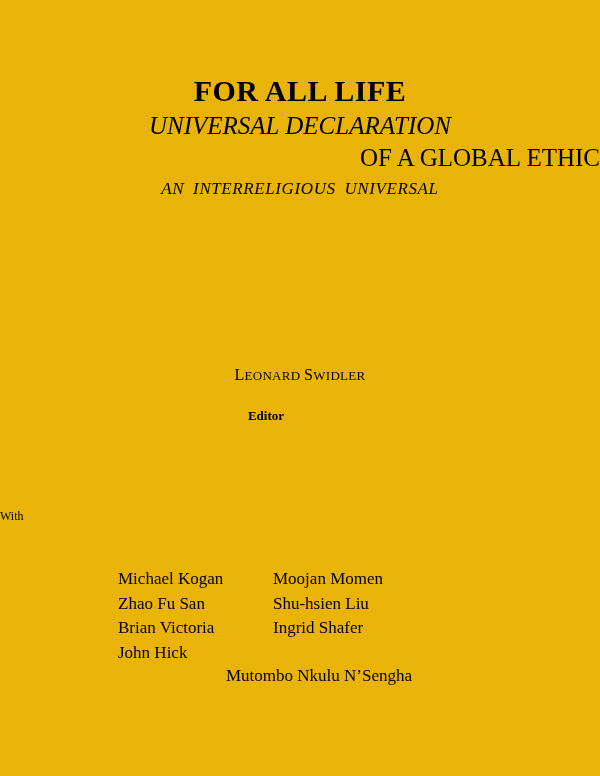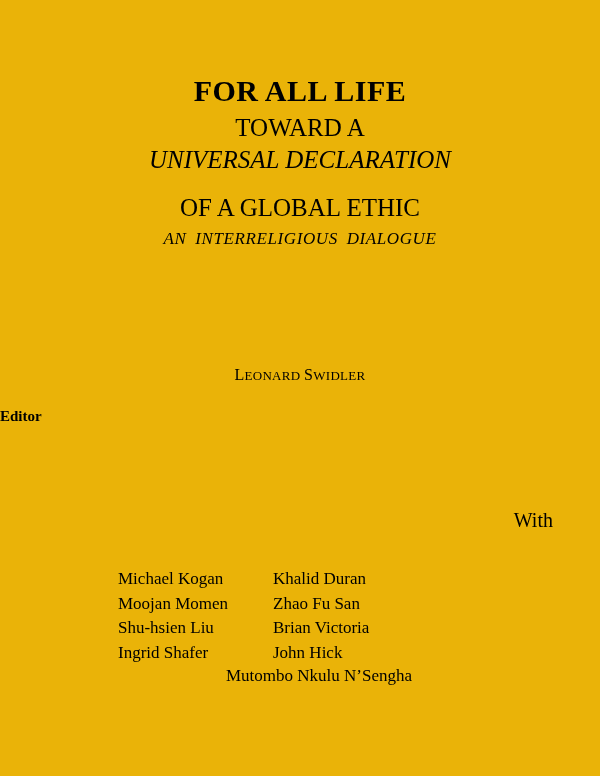--- a/index.html
+++ b/index.html
@@ -39,21 +39,22 @@
     font-size: 25px;
     line-height: 1.2;
     margin: 4px 0 0 0;
     font-weight: normal;
   }
   .sub-line.l2 {
     margin-top: 2px;
     font-style: italic;
   }
   .sub-line.l3 {
-    margin-top: 18px;
+    margin-top: 2px;
+    text-align: right;
   }
   .italic-sub {
     font-size: 17px;
     font-style: italic;
     letter-spacing: 0.6px;
     margin: 6px 0 0 0;
     word-spacing: 4px;
   }
   .editor-name {
     position: absolute;
@@ -65,30 +66,31 @@
     letter-spacing: 0.3px;
   }
   .editor-name .small-caps {
     font-size: 13px;
   }
   .editor-role {
     position: absolute;
     top: 408px;
     left: 0;
     width: 532px;
-    font-size: 15px;
+    text-align: center;
+    font-size: 13px;
     font-weight: bold;
   }
   .with-label {
     position: absolute;
     top: 509px;
     left: 0;
     width: 553px;
-    text-align: right;
-    font-size: 20px;
+    text-align: left;
+    font-size: 12px;
   }
   .contributors {
     position: absolute;
     top: 568px;
     left: 0;
     width: 536px;
   }
   .contrib-grid {
     margin: 0 auto;
     width: 300px;
@@ -110,38 +112,36 @@
     box-sizing: border-box;
   }
 </style>
 </head>
 <body>
 
 <div class="page">
 
   <div class="title-block">
     <div class="main-title">FOR ALL LIFE</div>
-    <div class="sub-line">TOWARD A</div>
     <div class="sub-line l2">UNIVERSAL DECLARATION</div>
     <div class="sub-line l3">OF A GLOBAL ETHIC</div>
-    <div class="italic-sub">AN  INTERRELIGIOUS  DIALOGUE</div>
+    <div class="italic-sub">AN  INTERRELIGIOUS  UNIVERSAL</div>
   </div>
 
   <div class="editor-name">
     <span>L</span><span class="small-caps">EONARD </span><span>S</span><span class="small-caps">WIDLER</span>
   </div>
 
   <div class="editor-role">Editor</div>
 
   <div class="with-label">With</div>
 
   <div class="contributors">
     <div class="contrib-grid">
       <div class="contrib-cell">Michael Kogan</div>
-      <div class="contrib-cell">Khalid Duran</div>
       <div class="contrib-cell">Moojan Momen</div>
       <div class="contrib-cell">Zhao Fu San</div>
       <div class="contrib-cell">Shu-hsien Liu</div>
       <div class="contrib-cell">Brian Victoria</div>
       <div class="contrib-cell">Ingrid Shafer</div>
       <div class="contrib-cell">John Hick</div>
     </div>
     <div class="contrib-last">Mutombo Nkulu N’Sengha</div>
   </div>
 

